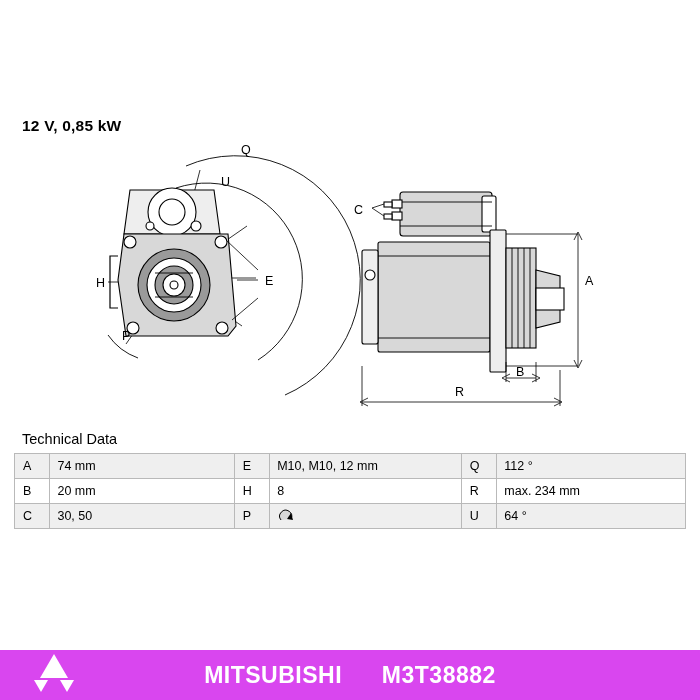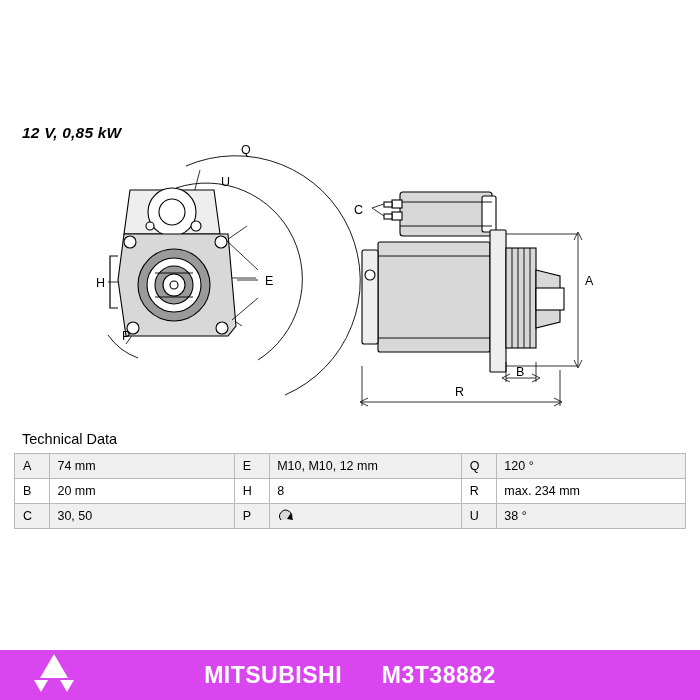--- a/index.html
+++ b/index.html
@@ -16,25 +16,24 @@
     overflow: hidden;
   }
   .page {
     position: absolute;
     left: 0; top: 0;
     width: 700px; height: 700px;
   }
   .spec-label {
     position: absolute;
     left: 22px;
-    top: 124px;
+    top: 117px;
     font-size: 15.5px;
     font-weight: bold;
     letter-spacing: 0.2px;
-    font-style: italic;
   }
   .drawing-area {
     position: absolute;
     left: 0; top: 130px;
     width: 700px; height: 290px;
   }
   .tech-title {
     position: absolute;
     left: 22px;
     top: 431px;
@@ -217,21 +216,21 @@
   <div class="tech-title">Technical Data</div>
 
   <table class="tech">
     <tbody>
       <tr class="shade">
         <td class="key">A</td>
         <td class="val">74 mm</td>
         <td class="key">E</td>
         <td class="val">M10, M10, 12 mm</td>
         <td class="key">Q</td>
-        <td class="val">120 °</td>
+        <td class="val">112 °</td>
       </tr>
       <tr>
         <td class="key">B</td>
         <td class="val">20 mm</td>
         <td class="key">H</td>
         <td class="val">8</td>
         <td class="key">R</td>
         <td class="val">max. 234 mm</td>
       </tr>
       <tr class="shade">
@@ -240,21 +239,21 @@
         <td class="key">P</td>
         <td class="val">
           <span>
             <svg width="20" height="16" viewBox="0 0 20 16">
               <path d="M4 12 A 6 6 0 1 1 14 11" fill="#d8d8d8" stroke="#000" stroke-width="1"></path>
               <path d="M14 5 L 16 12 L 10 11 Z" fill="#000"></path>
             </svg>
           </span>
         </td>
         <td class="key">U</td>
-        <td class="val">38 °</td>
+        <td class="val">64 °</td>
       </tr>
     </tbody>
   </table>
 
   <div class="footer">
     <div class="footer-text">
       <span>MITSUBISHI</span>
       <span style="display:inline-block;width:26px"></span>
       <span>M3T38882</span>
     </div>

